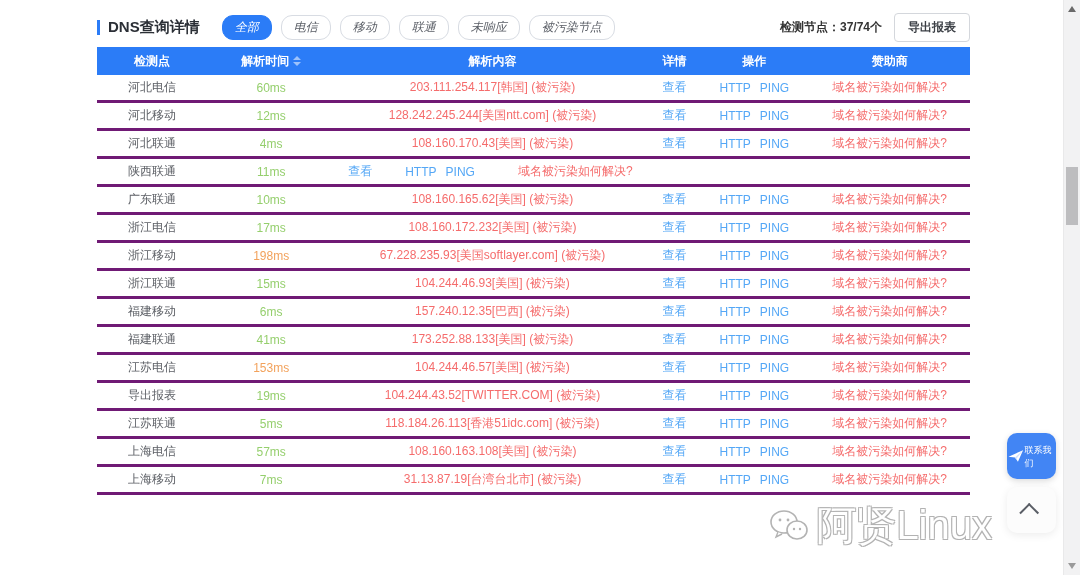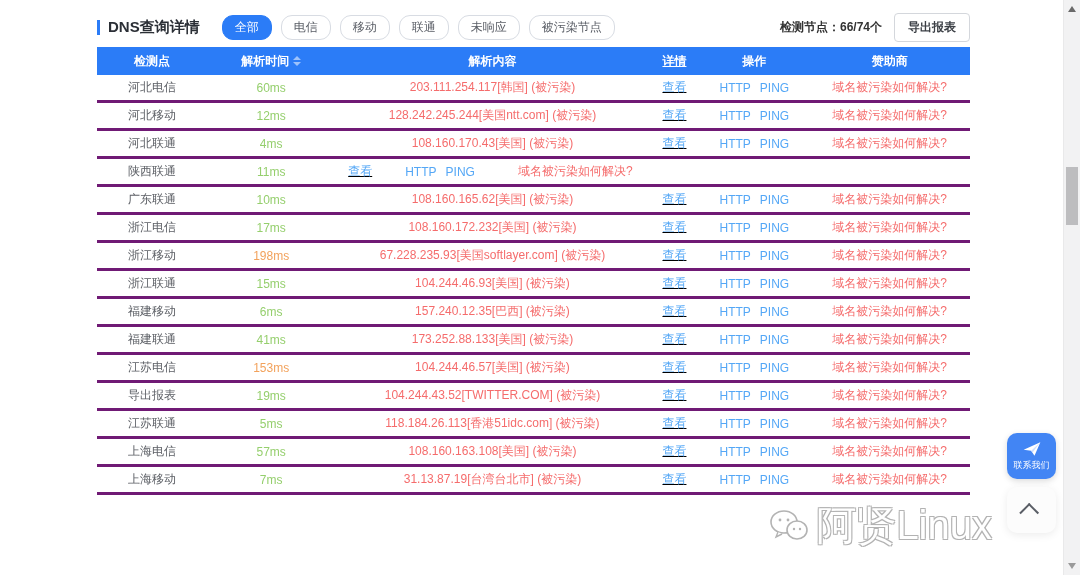--- a/index.html
+++ b/index.html
@@ -7,53 +7,53 @@
     font-family:"Liberation Sans","DejaVu Sans",sans-serif; }
   .page { position:relative; width:1080px; height:575px; background:#fff; }
   .content { position:absolute; left:97px; top:0; width:873px; }
 
   
   .page-header { display:flex; align-items:center; margin-top:15px; height:24px; }
   .title-bar { width:3px; height:15px; background:#2b7cf7; margin-right:8px; }
   .page-title { font-size:15px; font-weight:bold; color:#2b2f36; margin-right:22px; }
   .filters { display:flex; gap:9px; align-items:center; }
   .pill { font-size:12px; color:#5a5e66; border:1px solid #d8dce3; border-radius:11px;
-    padding:3px 12px; background:#fff; cursor:pointer; white-space:nowrap; }
+    padding:3px 12px; background:#fff; cursor:pointer; white-space:nowrap;font-style:italic; }
   .pill.active { background:#2b7cf7; color:#fff; border-color:#2b7cf7; }
   .header-right { margin-left:auto; display:flex; align-items:center; gap:12px; }
   .node-count { font-size:12px; color:#333; font-weight:bold; }
   .export-btn { font-size:12px; color:#3b3f45; background:#fff; border:1px solid #d4d7dc;
     border-radius:4px; padding:5px 13px; cursor:pointer;font-weight:bold; }
 
   
   .thead { margin-top:8px; height:28px; background:#2b7cf7; display:flex; align-items:center;
     color:#fff; font-size:12px; font-weight:bold; }
   .cell { text-align:center; overflow:hidden; white-space:nowrap; }
   .c1 { width:12.6%; } .c2 { width:14.7%; } .c3 { width:36.0%; }
-  .c4 { width:5.7%;text-decoration:underline; }  .c5 { width:12.6%; } .c6 { width:18.4%; }
+  .c4 { width:5.7%; }  .c5 { width:12.6%; } .c6 { width:18.4%; }
   .sort-caret { display:inline-flex; flex-direction:column; vertical-align:middle;
     margin-left:4px; gap:2px; }
   .sort-caret i { display:block; width:0; height:0; border-left:4px solid transparent;
     border-right:4px solid transparent; }
   .sort-caret .up   { border-bottom:4px solid #9dc2fb; }
   .sort-caret .down { border-top:4px solid #9dc2fb; }
 
   .trow { height:28px; display:flex; align-items:center; border-bottom:3px solid #701a75;
     font-size:12px; background:#fff; }
   .node-name { color:#5d6066; }
   .time-fast { color:#95cf6d; }
   .time-slow { color:#f2a25c; }
   .resolve-content { color:#f56c6c; }
   .link { color:#54a7f6; text-decoration:none; cursor:pointer; }
   .ops { display:inline-flex; gap:9px; justify-content:center;align-items:flex-end; }
   .sponsor-link { color:#f56c6c; text-decoration:none; cursor:pointer; }
 
   
   .contact-btn { position:absolute; right:24px; top:433px; width:49px; height:46px;
-    background:#4285f4; border-radius:10px; display:flex; flex-direction:column;
+    background:#4285f4; border-radius:10px; display:flex; flex-direction:row;
     align-items:center; justify-content:center; cursor:pointer; box-shadow:0 2px 6px rgba(0,0,0,.15); }
   .contact-label { color:#fff; font-size:9px; margin-top:1px; }
   .top-btn { position:absolute; right:24px; top:487px; width:49px; height:46px;
     background:#fcfcfc; border-radius:10px; display:flex; align-items:center;
     justify-content:center; cursor:pointer; box-shadow:0 2px 8px rgba(0,0,0,.08); }
   .chevron-up { width:14px; height:14px; border-left:2px solid #5a5e66; border-top:2px solid #5a5e66;
     transform:rotate(45deg) translateY(4px); }
 
   
   .watermark { position:absolute; right:88px; top:498px; display:flex; align-items:center;
@@ -83,21 +83,21 @@
       <span class="page-title">DNS查询详情</span>
       <div class="filters">
         <span class="pill active">全部</span>
         <span class="pill">电信</span>
         <span class="pill">移动</span>
         <span class="pill">联通</span>
         <span class="pill">未响应</span>
         <span class="pill">被污染节点</span>
       </div>
       <div class="header-right">
-        <span class="node-count">检测节点：66/74个</span>
+        <span class="node-count">检测节点：37/74个</span>
         <button class="export-btn">导出报表</button>
       </div>
     </div>
 
     <div class="thead">
       <div class="cell c1">检测点</div>
       <div class="cell c2">
         <span>解析时间</span><span class="sort-caret">
             <i class="up"></i>
             <i class="down"></i>

